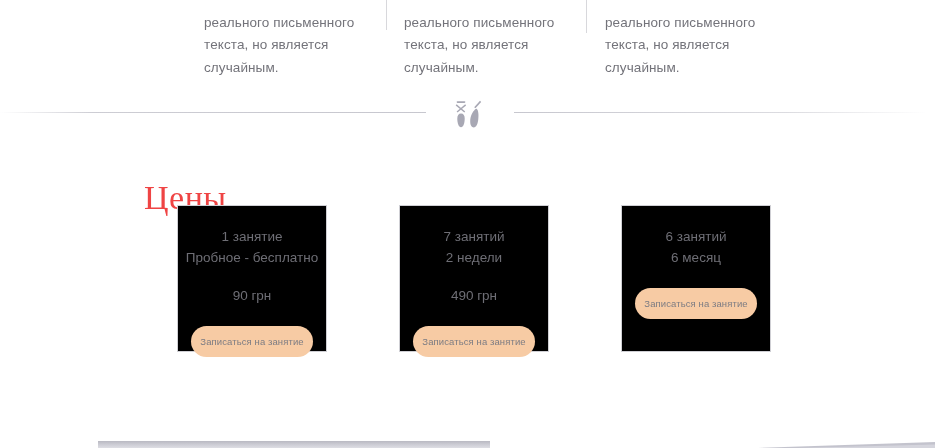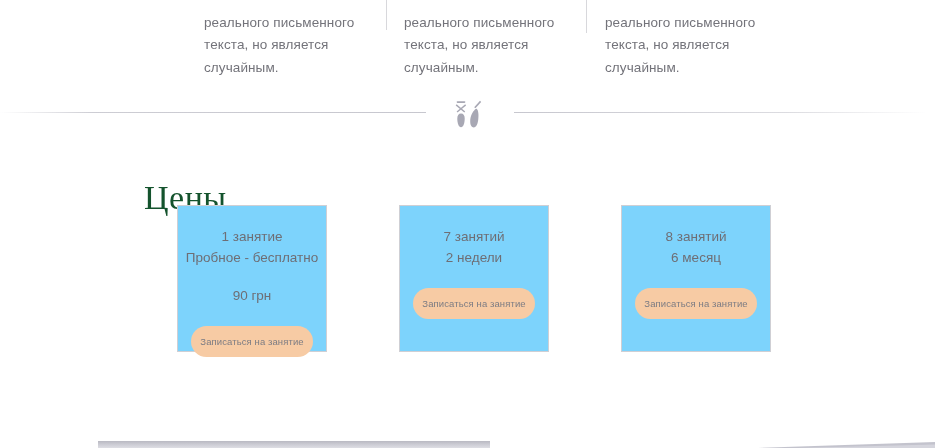--- a/index.html
+++ b/index.html
@@ -80,39 +80,39 @@
 
   
   .section-title {
     position: absolute;
     left: 144px;
     top: 150px;
     font-family: "Liberation Serif", "DejaVu Serif", serif;
     font-size: 34px;
     line-height: 40px;
     font-weight: 400;
-    color: #14532d;
+    color: #ef4444;
     letter-spacing: 0.5px;
   }
 
   
   .cards {
     position: absolute;
     left: 0;
     top: 205px;
     width: 935px;
     height: 148px;
   }
   .card {
     position: absolute;
     top: 0;
     width: 148px;
     height: 145px;
     border: 1px solid #cfcfd4;
-    background: #7dd3fc;
+    background: #000000;
     box-sizing: content-box;
     text-align: center;
   }
   .card.k0 { left: 177px; }
   .card.k1 { left: 399px; }
   .card.k2 { left: 621px; }
 
   .card-line {
     font-size: 13.5px;
     line-height: 21px;
@@ -211,25 +211,26 @@
   <div class="card k0">
     <div class="card-line first">1 занятие</div>
     <div class="card-line">Пробное - бесплатно</div>
     <div class="card-price">90 грн</div>
     <button class="card-btn">Записаться на занятие</button>
   </div>
 
   <div class="card k1">
     <div class="card-line first">7 занятий</div>
     <div class="card-line">2 недели</div>
+    <div class="card-price">490 грн</div>
     <button class="card-btn">Записаться на занятие</button>
   </div>
 
   <div class="card k2">
-    <div class="card-line first">8 занятий</div>
+    <div class="card-line first">6 занятий</div>
     <div class="card-line">6 месяц</div>
     <button class="card-btn">Записаться на занятие</button>
   </div>
 
 </div>
 
 <div class="bottom-shapes">
   <div class="bottom-bar"></div>
   <span class="bottom-wedge">
     <svg viewBox="0 0 295 10" width="295" height="10" preserveAspectRatio="none" aria-hidden="true">

